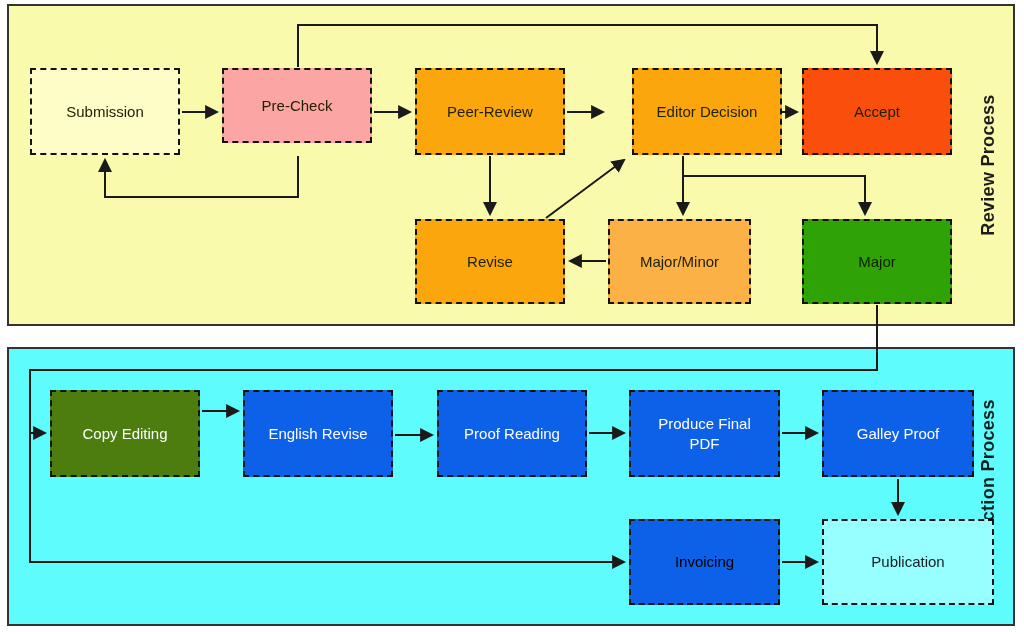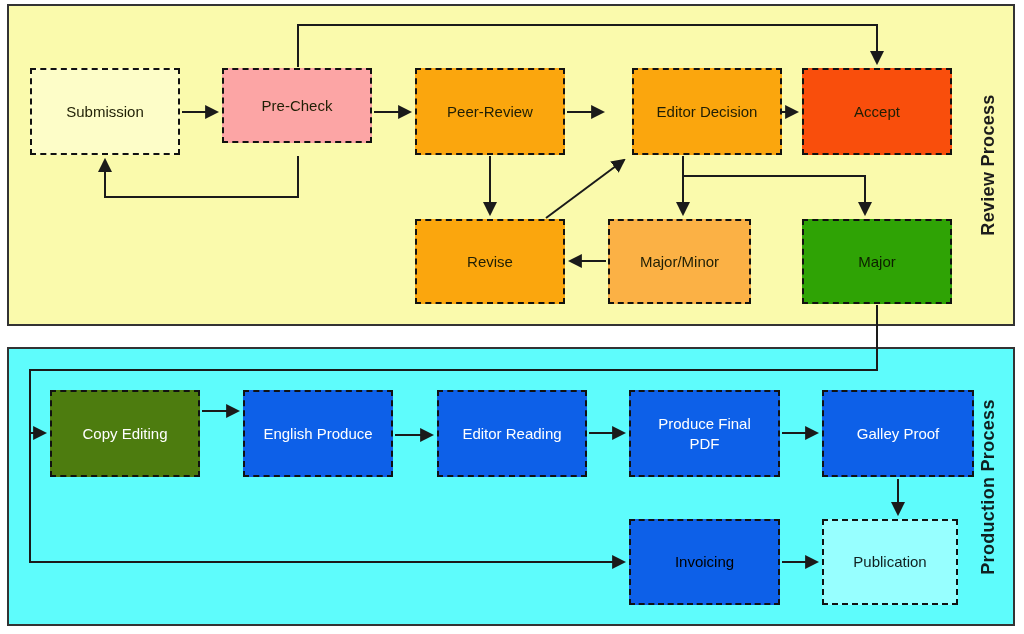--- a/index.html
+++ b/index.html
@@ -118,31 +118,31 @@
       <div class="node" style="left: 608px; top: 219px; width: 143px; height: 85px; background: rgb(251, 177, 69); color: rgb(31, 31, 5);">
         <span>Major/Minor</span>
       </div>
       <div class="node" style="left: 802px; top: 219px; width: 150px; height: 85px; background: rgb(47, 163, 5); color: rgb(13, 31, 0);">
         <span>Major</span>
       </div>
       <div class="node" style="left: 50px; top: 390px; width: 150px; height: 87px; background: #4d7c0f; color: rgb(255, 255, 255);">
         <span>Copy Editing</span>
       </div>
       <div class="node" style="left: 243px; top: 390px; width: 150px; height: 87px; background: rgb(13, 96, 232); color: rgb(255, 255, 255);">
-        <span>English Produce</span>
+        <span>English Revise</span>
       </div>
       <div class="node" style="left: 437px; top: 390px; width: 150px; height: 87px; background: rgb(13, 96, 232); color: rgb(255, 255, 255);">
-        <span>Editor Reading</span>
+        <span>Proof Reading</span>
       </div>
       <div class="node" style="left: 629px; top: 390px; width: 151px; height: 87px; background: rgb(13, 96, 232); color: rgb(255, 255, 255);">
         <span>Produce Final PDF</span>
       </div>
       <div class="node" style="left: 822px; top: 390px; width: 152px; height: 87px; background: rgb(13, 96, 232); color: rgb(255, 255, 255);">
         <span>Galley Proof</span>
       </div>
       <div class="node" style="left: 629px; top: 519px; width: 151px; height: 86px; background: rgb(13, 96, 232); color: #000000;">
         <span>Invoicing</span>
       </div>
-      <div class="node" style="left: 822px; top: 519px; width: 136px; height: 86px; background: rgb(151, 255, 255); color: rgb(16, 32, 32);">
+      <div class="node" style="left: 822px; top: 519px; width: 172px; height: 86px; background: rgb(151, 255, 255); color: rgb(16, 32, 32);">
         <span>Publication</span>
       </div>
     </div>
 </div>
 
 </body></html>

